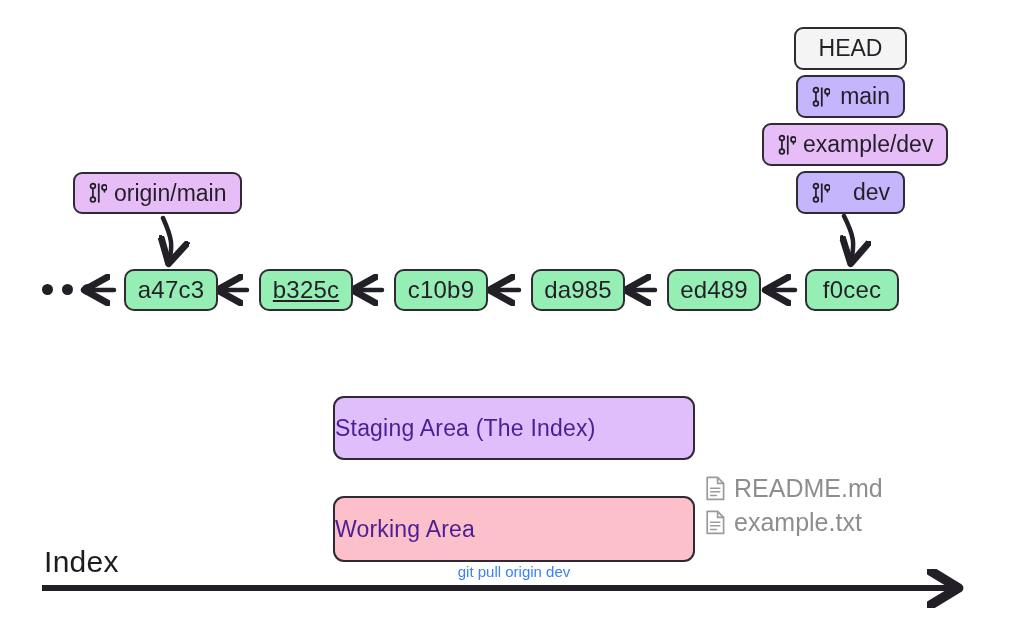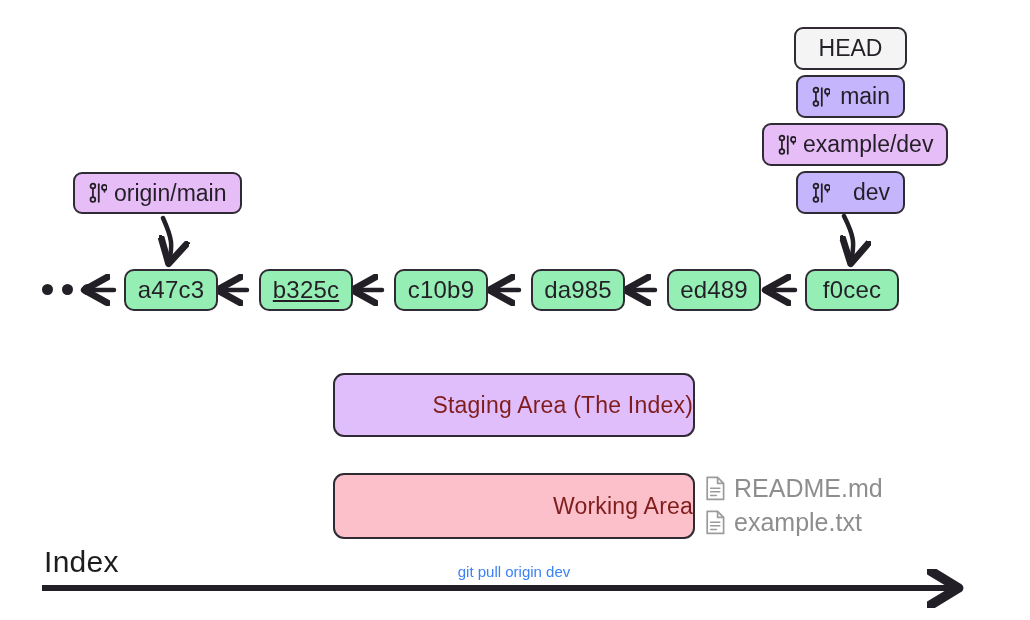--- a/index.html
+++ b/index.html
@@ -47,26 +47,27 @@
     font-size: 24px;
     font-weight: 400;
     letter-spacing: .2px;
   }
 
   .area {
     position: absolute;
     box-sizing: border-box;
     display: flex;
     align-items: center;
-    justify-content: flex-end;
+    justify-content: flex-start;
     border: 2px solid #2f2a33;
     border-radius: 11px;
-    color: #7f1d1d;
+    color: #4c1d95;
     font-size: 23px;
     letter-spacing: .2px;
+    margin-top: 23px;
   }
   .area-staging { background: #e0bdfb; }
   .area-working { background: #fcc0cb; }
 
   
   .branch-icon {
     width: 19px;
     height: 22px;
     flex: 0 0 auto;
     display: block;

